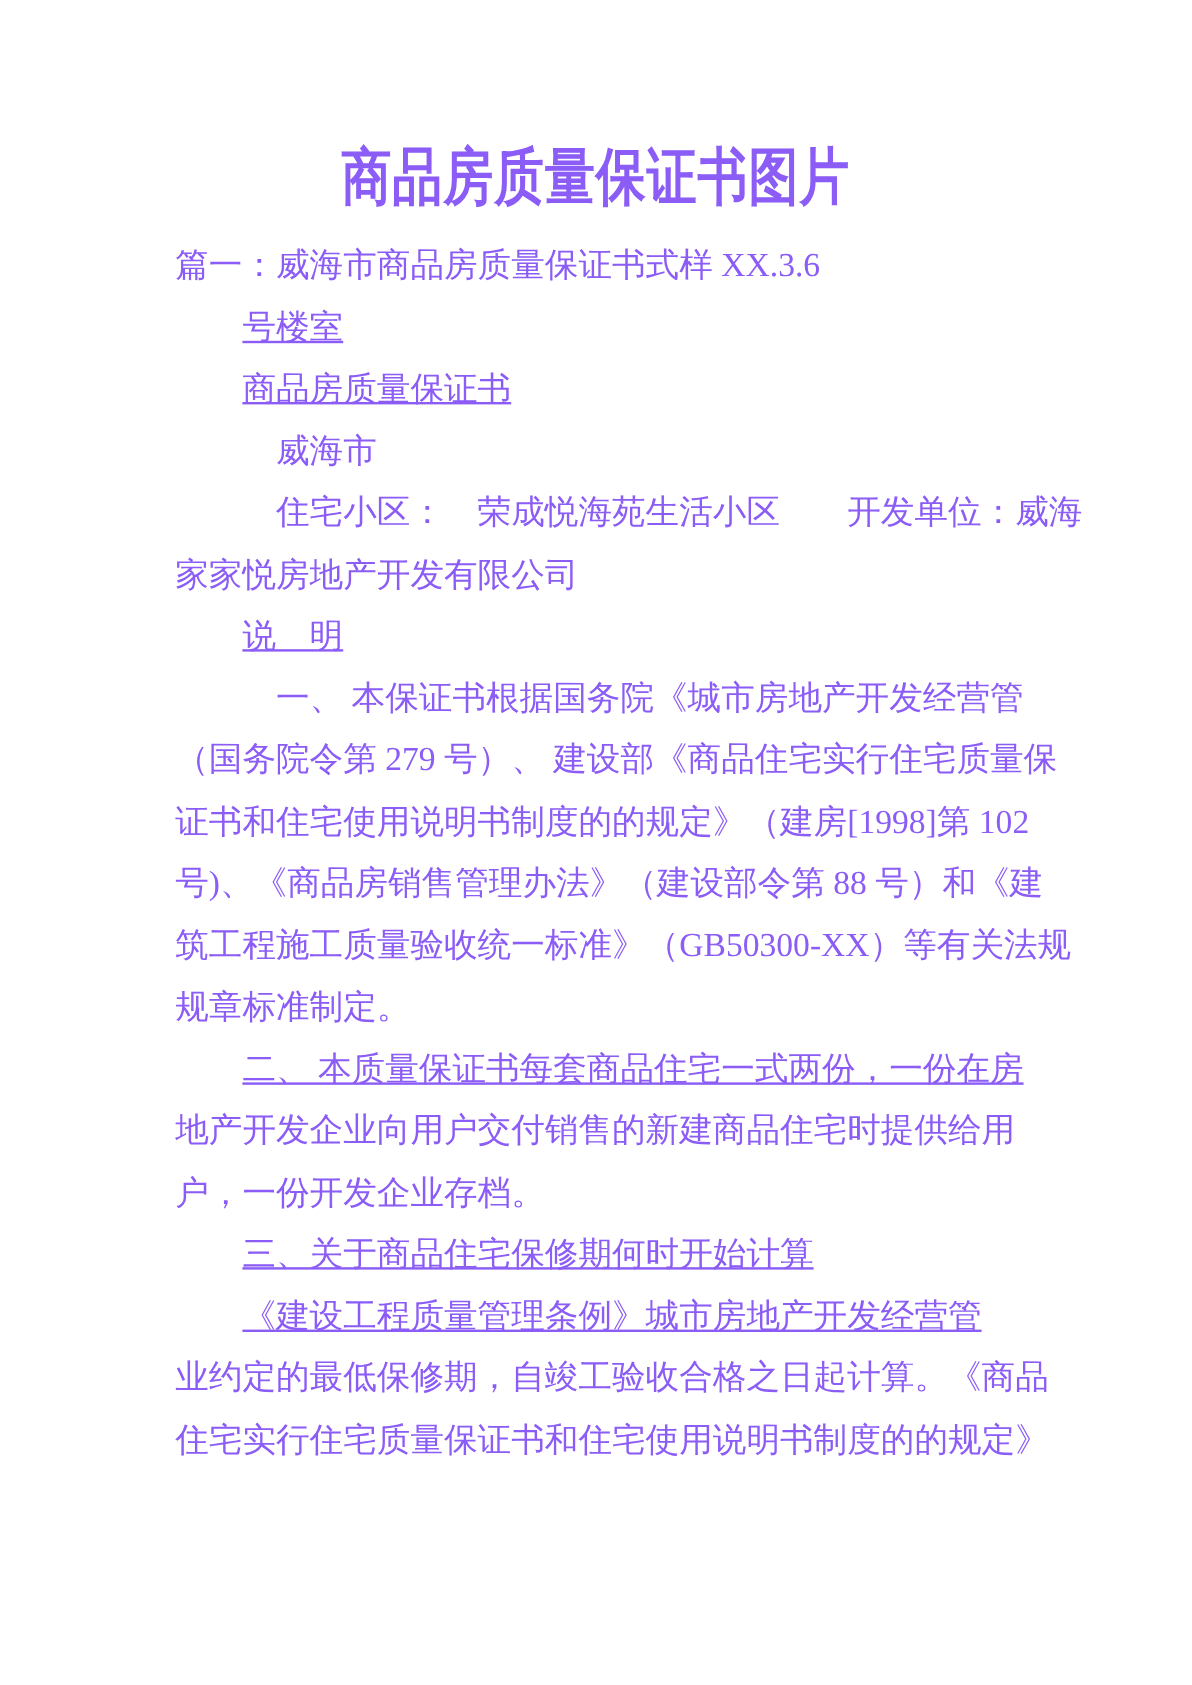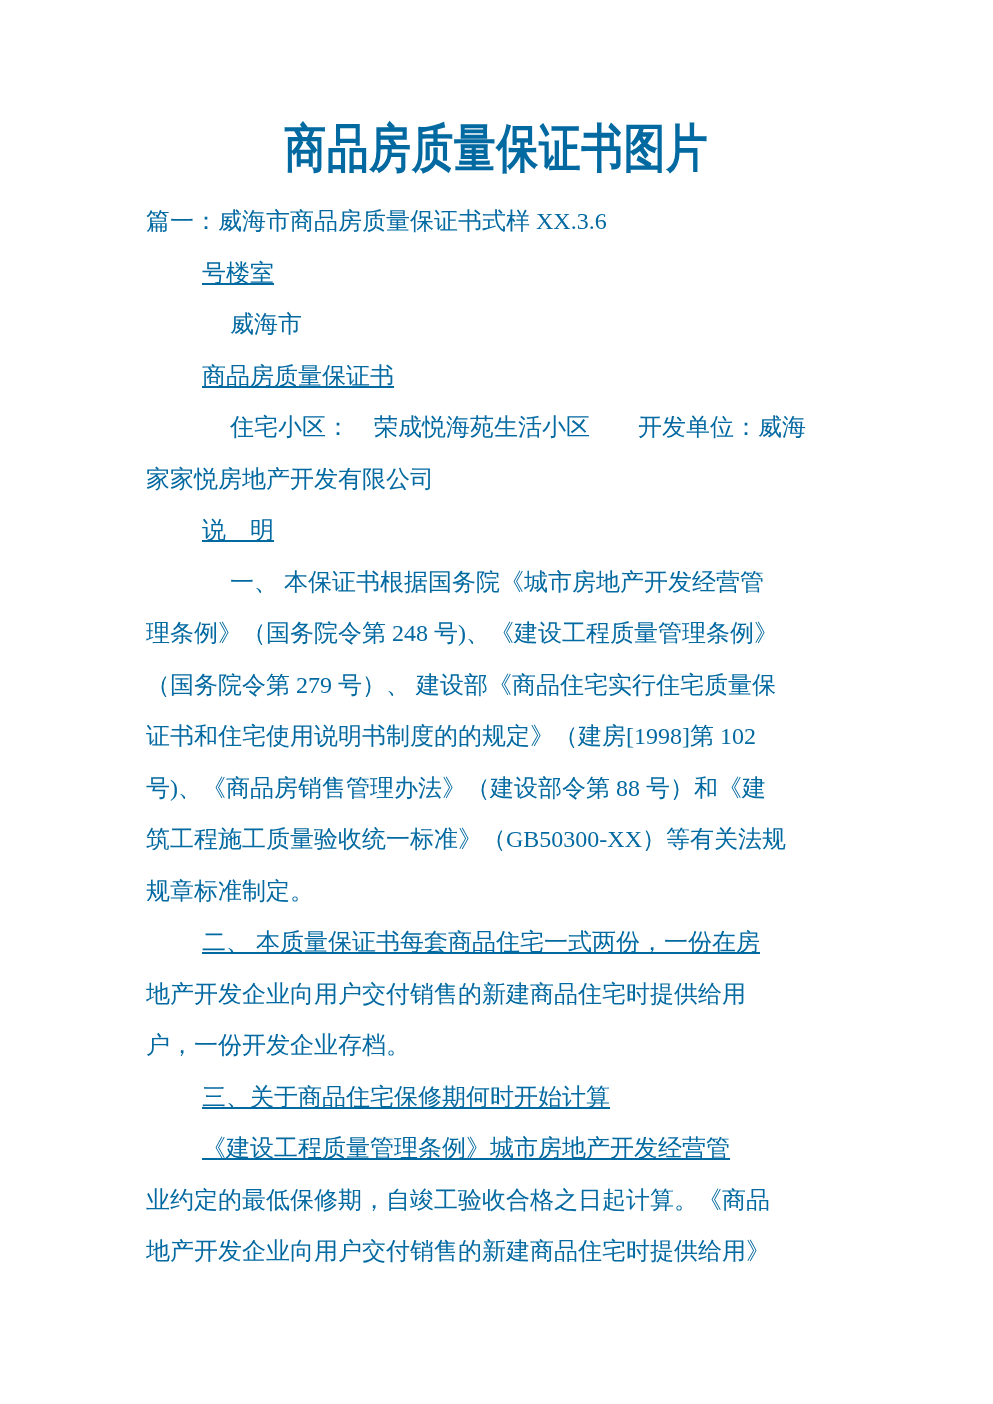--- a/index.html
+++ b/index.html
@@ -5,21 +5,21 @@
   html, body {
     margin: 0;
     padding: 0;
     background: #ffffff;
   }
   .page {
     position: relative;
     width: 993px;
     height: 1404px;
     background: #ffffff;
-    color: #0369a1;
+    color: #8b5cf6;
     font-family: "Liberation Serif", "DejaVu Serif", serif;
     overflow: hidden;
   }
   .doc-title {
     position: absolute;
     top: 112px;
     left: 0;
     width: 100%;
     margin: 0;
     text-align: center;
@@ -29,52 +29,51 @@
     letter-spacing: 1px;
     transform: scaleX(0.80);
     transform-origin: 50% 50%;
     white-space: pre;
   }
   .doc-body {
     position: absolute;
     top: 196px;
     left: 146px;
     right: 0;
-    font-size: 24px;
+    font-size: 28px;
     line-height: 51.5px;
   }
   .line {
     white-space: pre;
     height: 51.5px;
   }
   .ind-0 { padding-left: 0; }
   .ind-2 { padding-left: 56px; text-decoration: underline; }
   .ind-3 { padding-left: 84px; }
 </style>
 </head>
 <body>
 
 <div class="page">
   <h1 class="doc-title">商品房质量保证书图片</h1>
   <div class="doc-body">
     <div class="line ind-0">篇一：威海市商品房质量保证书式样 XX.3.6</div>
     <div class="line ind-2">号楼室</div>
+    <div class="line ind-2">商品房质量保证书</div>
     <div class="line ind-3">威海市</div>
-    <div class="line ind-2">商品房质量保证书</div>
     <div class="line ind-3">住宅小区：　荣成悦海苑生活小区　　开发单位：威海</div>
     <div class="line ind-0">家家悦房地产开发有限公司</div>
     <div class="line ind-2">说　明</div>
     <div class="line ind-3">一、 本保证书根据国务院《城市房地产开发经营管</div>
-    <div class="line ind-0">理条例》（国务院令第 248 号)、《建设工程质量管理条例》</div>
     <div class="line ind-0">（国务院令第 279 号）、 建设部《商品住宅实行住宅质量保</div>
     <div class="line ind-0">证书和住宅使用说明书制度的的规定》（建房[1998]第 102</div>
     <div class="line ind-0">号)、《商品房销售管理办法》（建设部令第 88 号）和《建</div>
     <div class="line ind-0">筑工程施工质量验收统一标准》（GB50300-XX）等有关法规</div>
     <div class="line ind-0">规章标准制定。</div>
     <div class="line ind-2">二、 本质量保证书每套商品住宅一式两份，一份在房</div>
     <div class="line ind-0">地产开发企业向用户交付销售的新建商品住宅时提供给用</div>
     <div class="line ind-0">户，一份开发企业存档。</div>
     <div class="line ind-2">三、关于商品住宅保修期何时开始计算</div>
     <div class="line ind-2">《建设工程质量管理条例》城市房地产开发经营管</div>
     <div class="line ind-0">业约定的最低保修期，自竣工验收合格之日起计算。《商品</div>
-    <div class="line ind-0">地产开发企业向用户交付销售的新建商品住宅时提供给用》</div>
+    <div class="line ind-0">住宅实行住宅质量保证书和住宅使用说明书制度的的规定》</div>
   </div>
 </div>
 
 </body></html>

